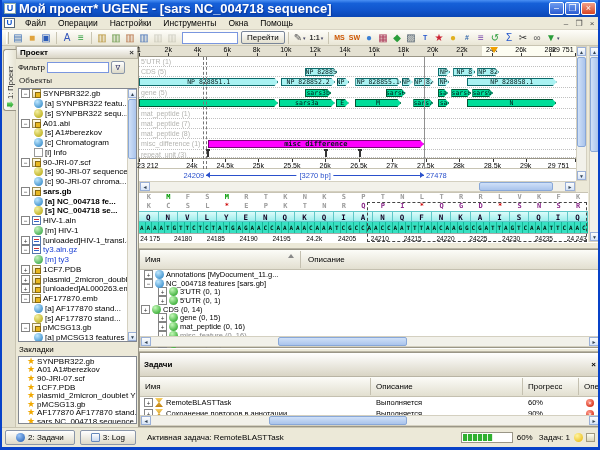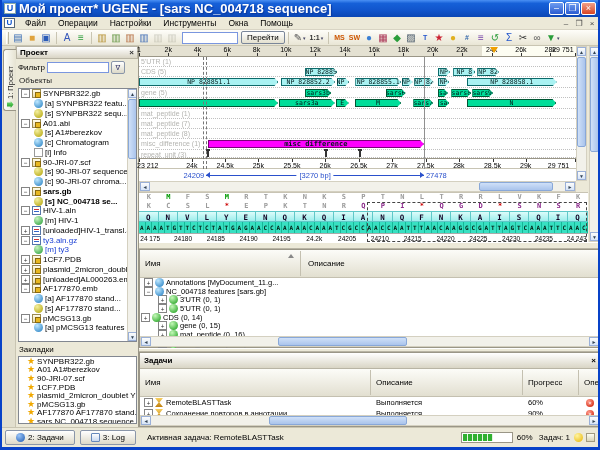--- a/index.html
+++ b/index.html
@@ -145,31 +145,31 @@
      background:linear-gradient(#dcfcfa,#9ceeec);border:1px solid #5fc8c8;border-left:none;}
   .ntrow{display:flex;height:11px;}
   .ntrow span{flex:1;text-align:center;font:bold 6px/11px "DejaVu Sans Mono",monospace;color:#001a10;
      background:#38e0c2;border-right:1px solid #14b896;}
   .druler{position:relative;height:9px;border-top:1px solid #aaa;}
   .druler span{position:absolute;top:1px;font-size:6.5px;white-space:nowrap;transform:translateX(-50%);}
   .dsel{position:absolute;border:1px dashed #444;z-index:5;pointer-events:none;}
   .split{position:absolute;left:0;width:463px;background:#ece9d8;border-top:1px solid #fff;border-bottom:1px solid #b8b4a4;}
   
   .annp{position:absolute;left:0;top:203px;width:462px;height:99px;background:#fff;border:1px solid #9a9687;}
-  .thead{height:28px;background:linear-gradient(#fcfcf8,#e2dfd0);border-bottom:1px solid #c4c0b0;
+  .thead{height:20px;background:linear-gradient(#fcfcf8,#e2dfd0);border-bottom:1px solid #c4c0b0;
      position:relative;display:flex;align-items:center;}
   .thead .c1{padding-left:5px;}
   .thead .sort{position:absolute;left:148px;top:4px;width:0;height:0;border-left:3px solid transparent;
      border-right:3px solid transparent;border-bottom:4px solid #888;}
   .thead .div{position:absolute;top:1px;bottom:1px;width:1px;background:#c4c0b0;}
   .arow{height:8.7px;display:flex;align-items:center;white-space:nowrap;font-size:7.5px;}
   .arow.dim{color:#8a8a8a;}
   
   .taskp{position:absolute;left:0;top:306px;width:462px;height:75px;background:#fff;border:1px solid #9a9687;}
-  .ptitle{height:16px;display:flex;align-items:center;padding:0 4px;border-bottom:1px solid #b8b4a4;
+  .ptitle{height:24px;display:flex;align-items:center;padding:0 4px;border-bottom:1px solid #b8b4a4;
      background:linear-gradient(#ffffff,#d9d5c5);font-weight:bold;}
   .ptitle .x{margin-left:auto;font-size:8px;}
   .taskrow{height:11px;display:flex;align-items:center;position:relative;font-size:7.5px;}
   .tcell{position:absolute;white-space:nowrap;overflow:hidden;}
   .ic-task{width:8px;height:9px;background:linear-gradient(#f8d060,#c08010);
      clip-path:polygon(0 0,100% 0,55% 50%,100% 100%,0 100%,45% 50%);flex:none;margin-right:2px;}
   .ic-stop{width:8px;height:8px;border-radius:50%;background:radial-gradient(circle at 35% 30%,#ff9a8a,#cc1800);
      color:#fff;font-size:6px;line-height:8px;text-align:center;}
   
   .status{position:absolute;left:0;top:427px;right:0;height:20px;background:#ece9d8;
@@ -374,20 +374,24 @@
             <span>[s] 90-JRI-07 sequence</span>
           </div>
           <div class="trow" style="padding-left: 15px;">
             <span class="ic ic-anno"></span>
             <span>[c] 90-JRI-07 chroma...</span>
           </div>
           <div class="trow b" style="padding-left: 2px;">
             <span class="exp">−</span>
             <span class="ic ic-dock"></span>
             <span>sars.gb</span>
+          </div>
+          <div class="trow b" style="padding-left: 15px;">
+            <span class="ic ic-anno"></span>
+            <span>[a] NC_004718 fe...</span>
           </div>
           <div class="trow b" style="padding-left: 15px;">
             <span class="ic ic-seq"></span>
             <span>[s] NC_004718 se...</span>
           </div>
           <div class="trow" style="padding-left: 2px;">
             <span class="exp">−</span>
             <span class="ic ic-doc"></span>
             <span>HIV-1.aln</span>
           </div>

